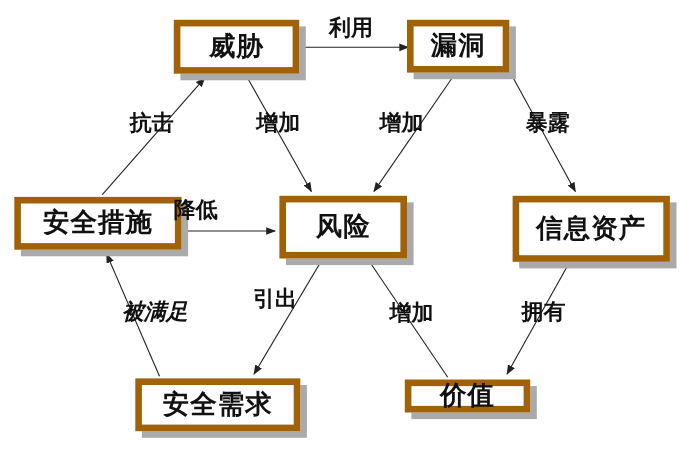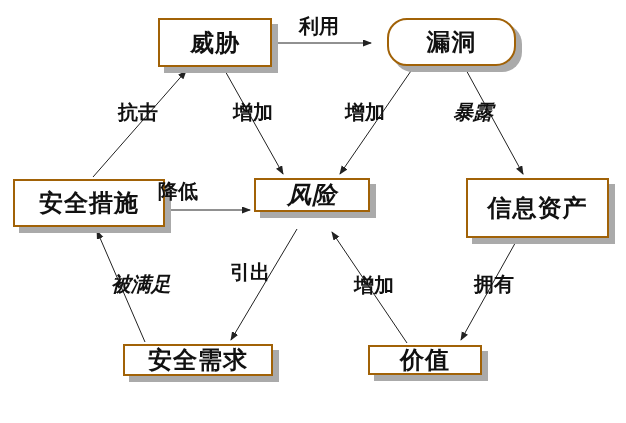--- a/index.html
+++ b/index.html
@@ -3,46 +3,46 @@
 <meta charset="utf-8">
 <style>
   html,body{margin:0;padding:0;background:#ffffff;}
   .canvas{
     position:relative;width:626px;height:423px;background:#ffffff;overflow:hidden;
     font-family:"Liberation Sans","DejaVu Sans",sans-serif;
   }
   .connectors{position:absolute;left:0;top:0;width:626px;height:423px;z-index:1;}
   .node{
     position:absolute;z-index:2;box-sizing:border-box;
-    background:#ffffff;border:2px solid #a16207;
+    background:#ffffff;border:6px solid #a16207;
     box-shadow:6px 6px 0 #aaaaaa;
     display:flex;align-items:center;justify-content:center;
   }
   .node-label{
     font-size:24px;font-weight:bold;color:#111111;letter-spacing:1px;
     white-space:nowrap;line-height:1;
   }
   .elabel{
     position:absolute;z-index:3;transform:translate(-50%,-50%);
     font-size:20px;font-weight:bold;color:#111111;white-space:nowrap;line-height:1;
   }
   
   #n-threat{left:158px;top:18px;width:114px;height:49px;}
-  #n-vulnerability{left:387px;top:18px;width:129px;height:48px;border-radius:20px;}
+  #n-vulnerability{left:370px;top:18px;width:93px;height:48px;}
   #n-safeguard{left:13px;top:179px;width:152px;height:48px;}
-  #n-risk{left:254px;top:178px;width:116px;height:34px;font-style:italic;}
+  #n-risk{left:254px;top:178px;width:116px;height:57px;}
   #n-asset{left:466px;top:178px;width:143px;height:60px;}
-  #n-requirement{left:123px;top:344px;width:150px;height:32px;}
+  #n-requirement{left:123px;top:344px;width:150px;height:48px;}
   #n-value{left:368px;top:345px;width:114px;height:30px;}
   
   #e-exploit{left:319px;top:26px;}
   #e-resist{left:138px;top:112px;text-align:center;}
   #e-increase-threat{left:253px;top:112px;}
   #e-increase-vuln{left:365px;top:112px;}
-  #e-expose{left:473px;top:112px;font-style:italic;}
+  #e-expose{left:498px;top:112px;}
   #e-reduce{left:178px;top:191px;}
   #e-satisfied{left:141px;top:284px;font-style:italic;}
   #e-leadto{left:250px;top:272px;}
   #e-increase-value{left:374px;top:285px;}
   #e-own{left:494px;top:272px;margin-top:12px;}
 </style>
 </head>
 <body>
 
 <div class="canvas">

